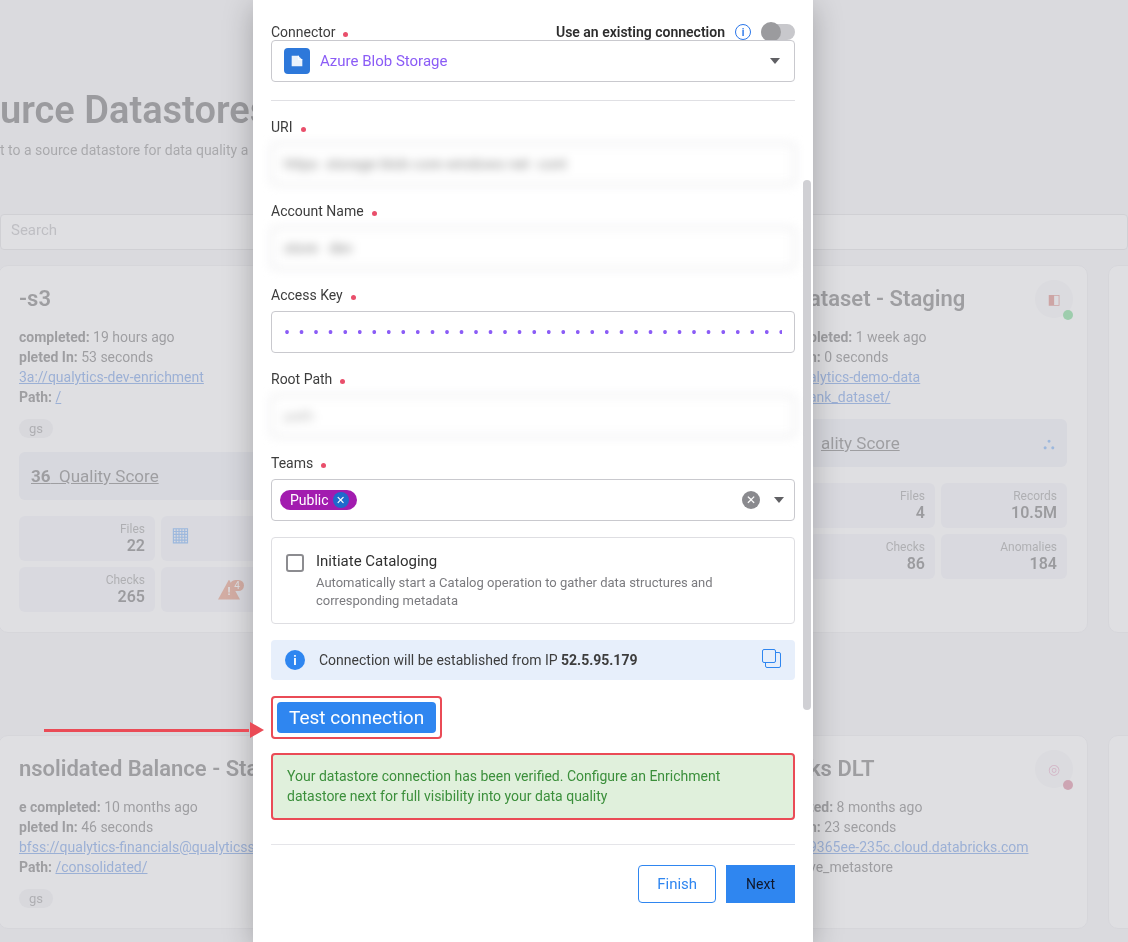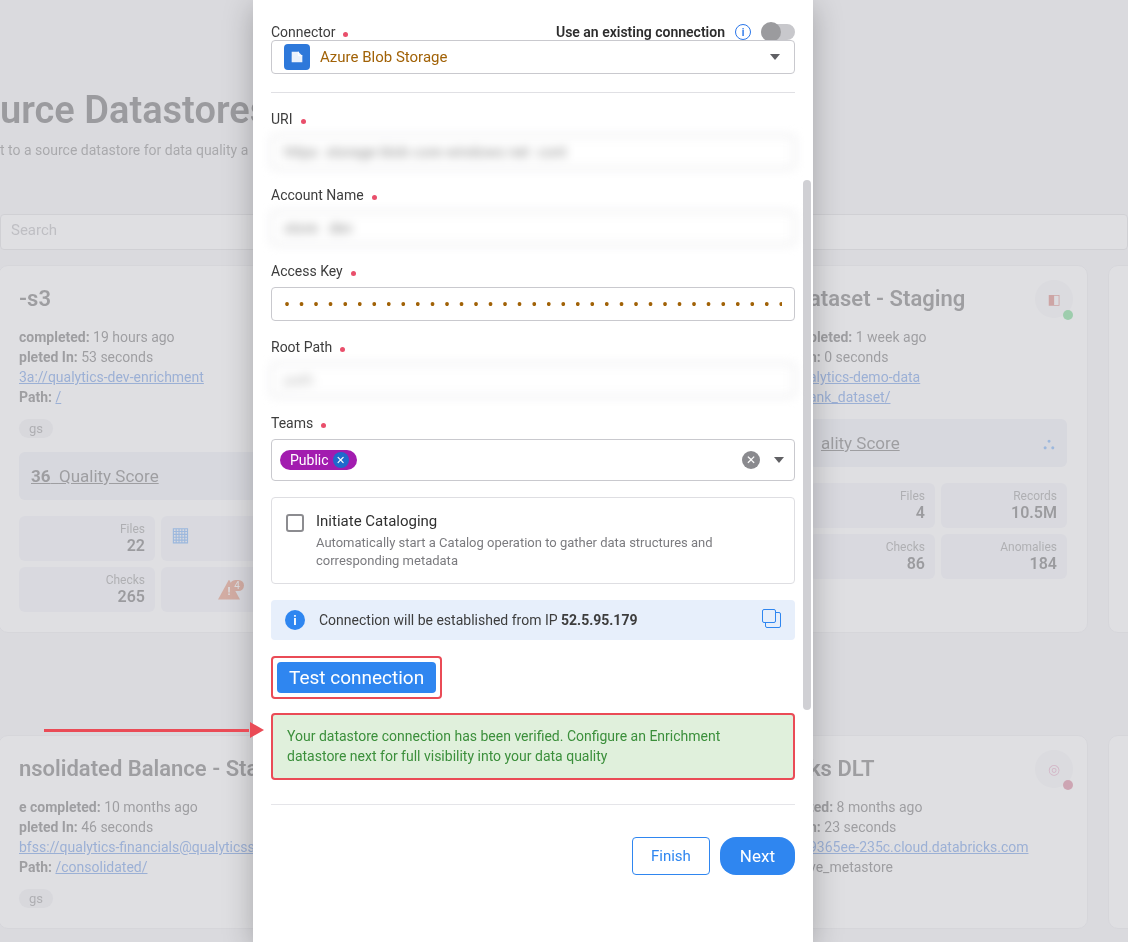--- a/index.html
+++ b/index.html
@@ -30,21 +30,21 @@
 .modal-inner { padding: 0 18px 18px 18px; }
 
 .label { font-size: 14px; color: #3d3d3d; margin: 18px 0 8px 0; display:flex; align-items:center; gap:6px;}
 .req { width:5px;height:5px;border-radius:50%;background:#e94f6b;display:inline-block;vertical-align:top;margin-top:4px;margin-left:2px;}
 .toprow{display:flex;align-items:center;justify-content:space-between;margin-top:24px;}
 .existing{font-size:14px;font-weight:600;color:#2d2d2d;display:flex;align-items:center;gap:10px;}
 .info-ic{width:16px;height:16px;border:1.5px solid #2976ea;border-radius:50%;display:inline-flex;align-items:center;justify-content:center;color:#2976ea;font-size:10px;font-weight:700;}
 .switch{width:34px;height:16px;background:#c8c8cc;border-radius:10px;position:relative;}
 .switch::after{content:"";position:absolute;left:0;top:-2px;width:20px;height:20px;background:#9b9b9e;border-radius:50%;}
 
-.input, .select { width:100%; border:1px solid #c9c9ce; border-radius:4px; height:34px; padding:0 12px; font-size:15px; color:#a16207; background:#fff; }
+.input, .select { width:100%; border:1px solid #c9c9ce; border-radius:4px; height:42px; padding:0 12px; font-size:15px; color:#8b5cf6; background:#fff; }
 .select{display:flex;align-items:center;gap:10px;position:relative;}
 .select .caret{position:absolute;right:14px;top:50%;transform:translateY(-50%);width:0;height:0;border-left:5px solid transparent;border-right:5px solid transparent;border-top:6px solid #606064;}
 .db-ic{width:26px;height:26px;border-radius:4px;background:#2d78da;display:flex;align-items:center;justify-content:center;}
 .db-ic svg{width:16px;height:16px;fill:#fff;}
 
 hr{border:none;border-top:1px solid #e0e0e4;margin:18px 0 0 0;}
 
 .blur-input{filter:blur(5px);color:#888;}
 .pwd{letter-spacing:2px;font-size:18px;}
 
@@ -62,23 +62,23 @@
 .ip-bar{background:#e7effb;border-radius:4px;padding:12px 44px 12px 48px;position:relative;font-size:14px;color:#3d3d3d;margin-top:16px;}
 .ip-bar .i-ic{position:absolute;left:14px;top:50%;transform:translateY(-50%);width:20px;height:20px;border-radius:50%;background:#2f86f0;color:#fff;display:flex;align-items:center;justify-content:center;font-size:13px;font-weight:700;}
 .ip-bar .copy{position:absolute;right:14px;top:50%;transform:translateY(-50%);width:16px;height:16px;border:1.5px solid #2f86f0;border-radius:2px;}
 .ip-bar .copy::before{content:"";position:absolute;left:-4px;top:-4px;width:12px;height:12px;border:1.5px solid #2f86f0;border-radius:2px;background:#e7effb;}
 
 .testwrap{margin-top:16px;display:inline-block;border:2.5px solid #ea4b56;border-radius:4px;padding:4px;}
 .testbtn{background:#2f86f0;color:#fff;border:none;border-radius:4px;padding:4px 12px;font-size:19px;cursor:pointer;}
 
 .success{border:2.5px solid #ea4b56;background:#e0f0dc;border-radius:4px;padding:12px 14px;font-size:14px;color:#3b8f3b;margin-top:14px;line-height:1.4;}
 
-.footer{display:flex;justify-content:flex-end;gap:10px;margin-top:24px; border-top:1px solid #e5e5e9; padding-top:32px;}
+.footer{display:flex;justify-content:flex-end;gap:10px;margin-top:24px; border-top:1px solid #e5e5e9; padding-top:20px;}
 .btn-outline{background:#fff;color:#2f86f0;border:1px solid #2f86f0;border-radius:4px;padding:9px 18px;font-size:15px;cursor:pointer;}
-.btn-primary{background:#2f86f0;color:#ffffff;border:none;border-radius:16px;padding:9px 20px;font-size:17px;cursor:pointer;}
+.btn-primary{background:#2f86f0;color:#0f172a;border:none;border-radius:0;padding:9px 20px;font-size:14px;cursor:pointer;}
 
 .scrollbar{position:absolute;right:2px;top:180px;width:8px;height:530px;background:#d0d0d4;border-radius:4px;}
 
 
 .arrow{position:absolute;left:44px;top:722px;width:220px;height:16px;pointer-events:none;}
 .arrow-line{position:absolute;left:0;top:7px;width:205px;height:2.5px;background:#ea4b56;}
 .arrow-head{position:absolute;right:0;top:0;width:0;height:0;border-top:8px solid transparent;border-bottom:8px solid transparent;border-left:14px solid #ea4b56;}
 
 .card-icon{position:absolute;right:14px;top:14px;width:38px;height:38px;border-radius:50%;background:#f2f2f4;display:flex;align-items:center;justify-content:center;}
 .card-dot{position:absolute;right:14px;top:44px;width:10px;height:10px;border-radius:50%;}

